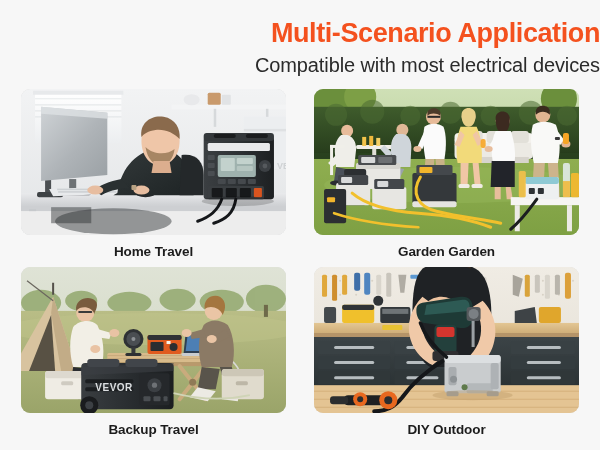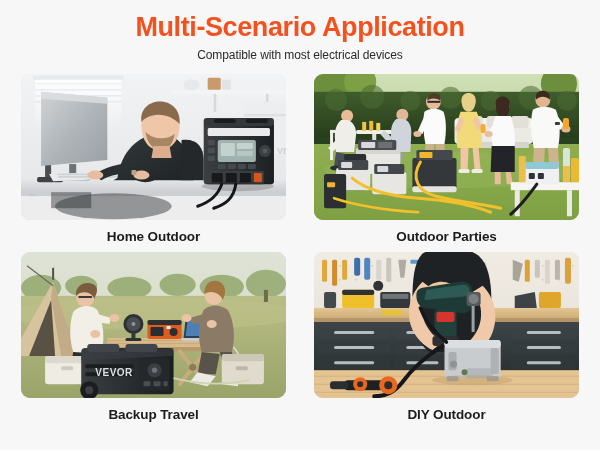--- a/index.html
+++ b/index.html
@@ -21,33 +21,33 @@
     background: #f7f7f7;
     box-sizing: border-box;
     display: flex;
     flex-direction: column;
     align-items: center;
   }
 
   
   .header {
     width: 100%;
-    text-align: center;
-    padding-top: 12px;
+    text-align: right;
+    padding-top: 18px;
   }
   .title {
     font-size: 27px;
     font-weight: bold;
     color: #f4511e;
     letter-spacing: -0.4px;
     line-height: 1.12;
     margin: 0;
   }
   .subtitle {
-    font-size: 12px;
+    font-size: 20px;
     font-weight: normal;
     color: #2b2b2b;
     margin: 6px 0 0 0;
     letter-spacing: -0.1px;
   }
 
   
   .grid {
     margin-top: 12px;
     width: 558px;
@@ -223,21 +223,21 @@
           </g>
           <rect x="232" y="99" width="8" height="9" rx="1" fill="#d9541f"></rect>
 
           <text x="255" y="80" font-family="Liberation Sans, sans-serif" font-size="9" font-weight="bold" fill="#cfd2d4">VEVO</text>
 
           <path d="M200 110 C196 122 188 128 176 132" stroke="#15171a" stroke-width="3" fill="none" stroke-linecap="round"></path>
           <path d="M214 110 C212 124 204 130 192 134" stroke="#15171a" stroke-width="3" fill="none" stroke-linecap="round"></path>
           <ellipse cx="216" cy="112" rx="36" ry="5" fill="#000" opacity="0.18"></ellipse>
         </svg>
       </div>
-      <div class="caption">Home Outdoor</div>
+      <div class="caption">Home Travel</div>
     </div>
 
     <div class="cell">
       <div class="photo">
         <svg viewBox="0 0 264 146" preserveAspectRatio="xMidYMid slice">
           <defs>
             <linearGradient id="gpSky" x1="0" y1="0" x2="0" y2="1">
               <stop offset="0" stop-color="#cfe0b6"></stop>
                 <stop offset="1" stop-color="#a8c084"></stop>
             </linearGradient>
@@ -384,21 +384,21 @@
           <rect x="223" y="99" width="6" height="6" rx="1" fill="#2e3236"></rect>
 
           <rect x="248" y="74" width="7" height="34" rx="2" fill="#dfe9e4" opacity="0.92"></rect>
           <rect x="248" y="92" width="7" height="16" fill="#f0b93d" opacity="0.9"></rect>
           <rect x="256" y="84" width="8" height="24" rx="1.5" fill="#f7b92f" opacity="0.9"></rect>
           <rect x="204" y="82" width="7" height="26" rx="1.5" fill="#f5c14a" opacity="0.9"></rect>
 
           <path d="M196 140 C208 130 216 118 222 110" stroke="#1c1e20" stroke-width="3" fill="none" stroke-linecap="round"></path>
         </svg>
       </div>
-      <div class="caption">Outdoor Parties</div>
+      <div class="caption">Garden Garden</div>
     </div>
 
     <div class="cell">
       <div class="photo">
         <svg viewBox="0 0 264 146" preserveAspectRatio="xMidYMid slice">
           <defs>
             <linearGradient id="otSky" x1="0" y1="0" x2="0" y2="1">
               <stop offset="0" stop-color="#dfe3d6"></stop>
                 <stop offset="1" stop-color="#cfd6be"></stop>
             </linearGradient>

